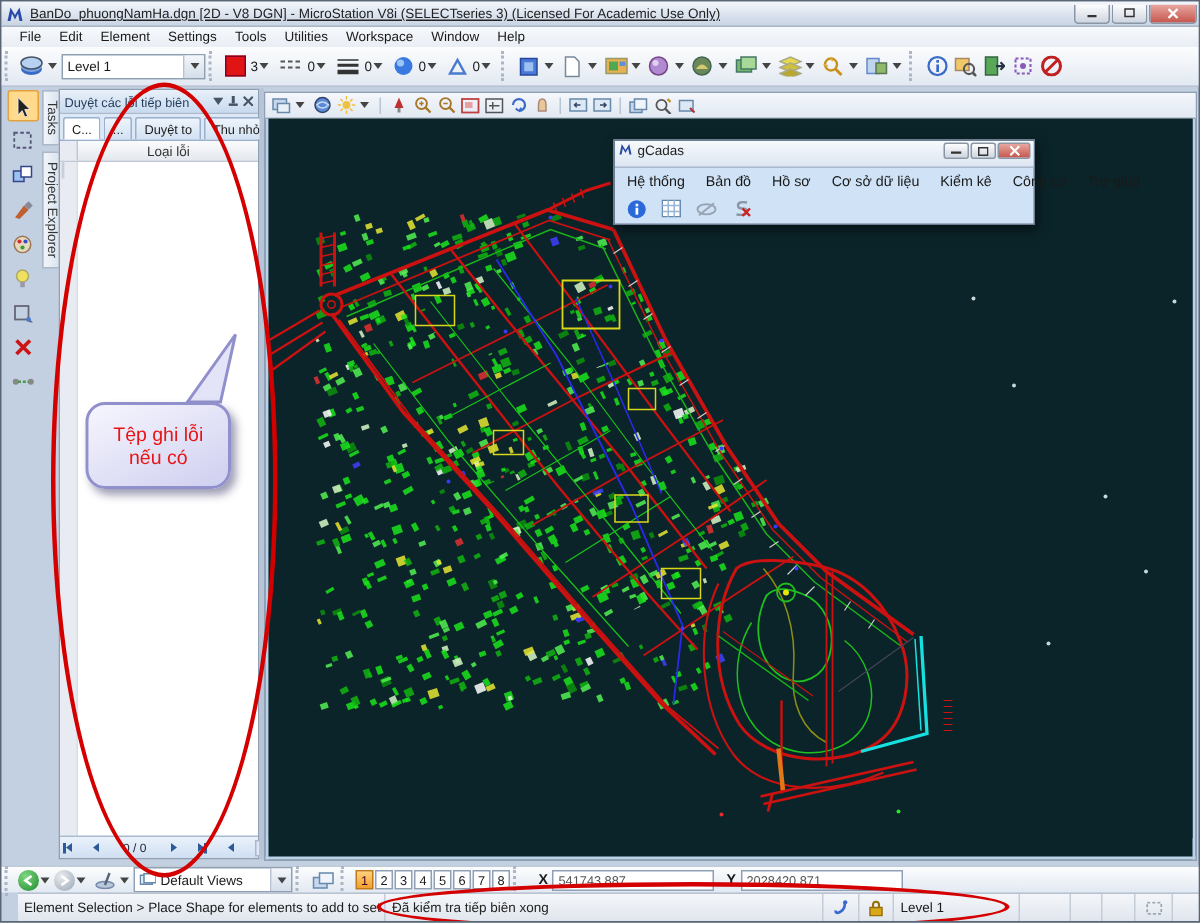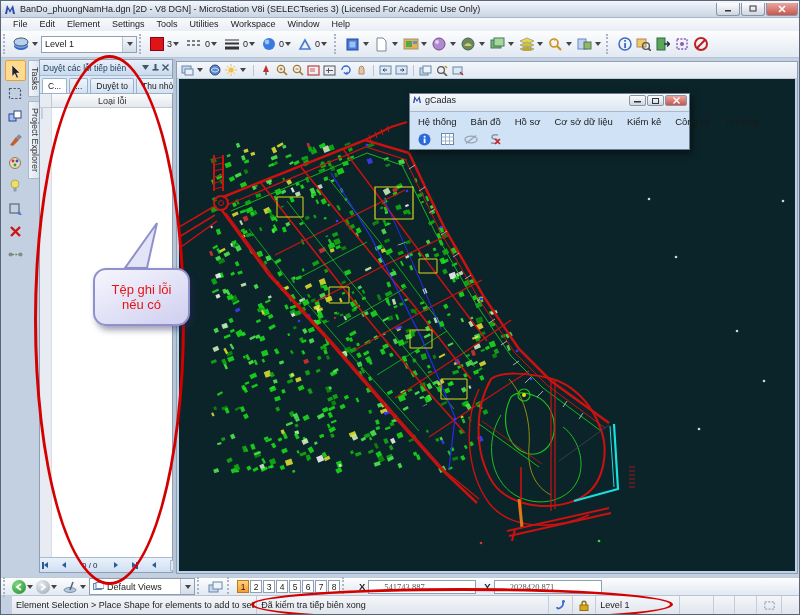--- a/index.html
+++ b/index.html
@@ -3,21 +3,21 @@
 <meta charset="utf-8">
 <style>
   html,body{margin:0;padding:0;background:#9aa4b2;font-family:"Liberation Sans",sans-serif;}
   #app{position:relative;width:800px;height:615px;background:#c2d0e2;overflow:hidden;
        border:1px solid #5a6676;box-sizing:border-box;font-size:9px;color:#1a1a1a;}
   .abs{position:absolute;}
   
   .titlebar{left:0;top:0;width:800px;height:17px;display:flex;align-items:center;
     background:linear-gradient(#f4f7fb,#dde5f0 50%,#c9d4e4);border-bottom:1px solid #aab6c6;box-sizing:border-box;}
   .titlebar .logo{width:12px;height:11px;margin:0 4px 0 3px;flex:none;}
-  .title-text{font-size:9px;color:#222;white-space:nowrap;overflow:hidden;}
+  .title-text{font-size:9px;color:#222;white-space:nowrap;overflow:hidden;text-decoration:underline;}
   .winbtns{margin-left:auto;display:flex;margin-right:3px;}
   .winbtn{width:24px;height:13px;border:1px solid #8a95a5;border-top:none;border-radius:0 0 3px 3px;
     background:linear-gradient(#fdfdfe,#cfd6e0);display:flex;align-items:center;justify-content:center;margin-left:1px;box-sizing:border-box;}
   .winbtn.close{background:linear-gradient(#e8a7a0,#c6574e);width:32px;}
   
   .menubar{left:0;top:17px;width:800px;height:13px;display:flex;align-items:center;background:linear-gradient(#f7f9fc,#e9eef5);}
   .menu-item{padding:0 6px;height:13px;line-height:13px;cursor:default;}
   .menu-item:first-child{margin-left:6px;}
   
   .toolbar{left:0;top:30px;width:800px;height:27px;display:flex;align-items:center;
@@ -87,35 +87,35 @@
   .gc-btn{width:17px;height:11px;border:1px solid #8a95a5;border-radius:2px;background:linear-gradient(#fdfdfe,#cfd6e0);
     display:flex;align-items:center;justify-content:center;margin-left:1px;box-sizing:border-box;}
   .gc-btn.close{background:linear-gradient(#e8a7a0,#c6574e);width:22px;}
   .gc-menu{height:19px;display:flex;align-items:center;padding-left:8px;gap:14px;flex:none;}
   .gc-menu span{white-space:nowrap;font-size:9.5px;}
   .gc-tools{height:18px;display:flex;align-items:center;padding-left:8px;gap:10px;flex:none;}
   
   .red-ellipse{border:3px solid #d40000;border-radius:50%;z-index:40;pointer-events:none;}
   .callout{left:56px;top:267px;width:97px;height:58px;background:linear-gradient(155deg,#f6f6fe,#cfcff0);
     border:2px solid #9090cc;border-radius:13px;box-shadow:3px 4px 6px rgba(40,40,90,.45);
-    display:flex;flex-direction:column;align-items:center;justify-content:center;z-index:45;box-sizing:border-box;margin-left:36px;}
+    display:flex;flex-direction:column;align-items:center;justify-content:center;z-index:45;box-sizing:border-box;}
   .callout div{color:#e81414;font-size:13px;line-height:15px;}
   .callout-tail{left:116px;top:219px;width:52px;height:52px;z-index:44;}
   
   .bbar{left:0;top:576px;width:800px;height:18px;display:flex;align-items:center;
     background:linear-gradient(#fcfdfe,#e2e9f2);border-top:1px solid #c0cbd8;box-sizing:border-box;}
   .navball{width:14px;height:14px;border-radius:50%;display:flex;align-items:center;justify-content:center;flex:none;}
   .navball.back{background:radial-gradient(circle at 35% 30%,#7ed87e,#1e8a2e);}
   .navball.fwd{background:radial-gradient(circle at 35% 30%,#e8ecf0,#9aa6b4);}
   .viewtoggle{width:12px;height:13px;border:1px solid #8fa0b5;background:#fff;display:flex;align-items:center;
     justify-content:center;margin-left:1px;box-sizing:border-box;font-size:8.5px;}
   .viewtoggle.active{background:linear-gradient(#ffd27a,#f0a030);border-color:#c07818;color:#402;}
   .coord-label{font-weight:bold;font-size:9.5px;margin:0 3px 0 8px;}
   .coord-input{width:108px;height:14px;background:#fff;border:1px solid #8fa0b5;box-sizing:border-box;
-    font-size:8.5px;color:#555;display:flex;align-items:center;padding-left:15px;font-family:Liberation Serif, serif;}
+    font-size:8.5px;color:#555;display:flex;align-items:center;padding-left:3px;}
   
   .sbar{left:11px;top:594px;width:800px;height:19px;display:flex;align-items:stretch;
     background:linear-gradient(#f4f6f9,#e0e6ee);border-top:1px solid #b9c4d2;box-sizing:border-box;}
   .scell{display:flex;align-items:center;border-right:1px solid #c4ccd8;padding:0 4px;white-space:nowrap;overflow:hidden;box-sizing:border-box;}
 </style>
 </head>
 <body>
 
 <div id="app">
 

